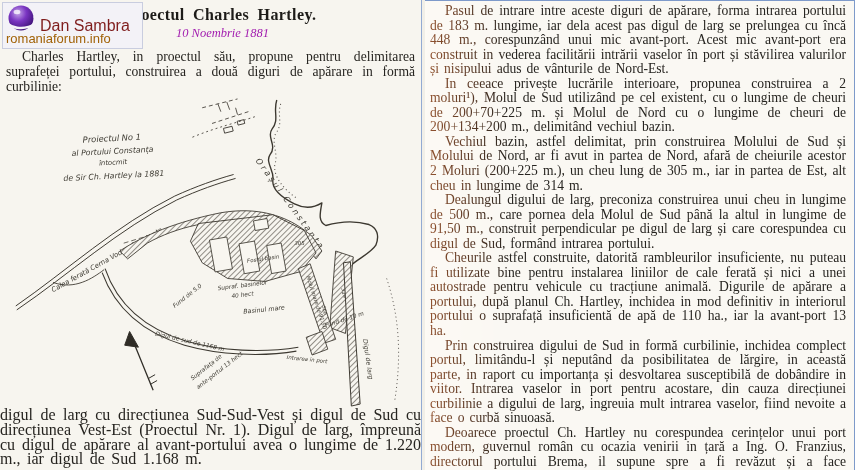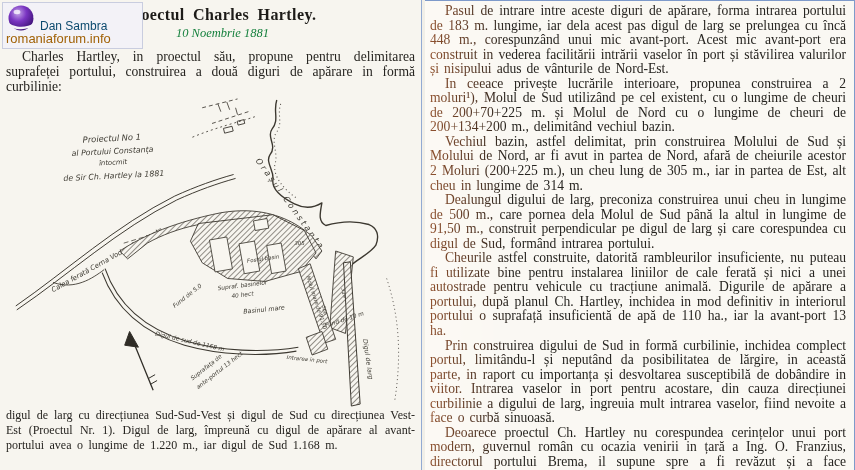--- a/index.html
+++ b/index.html
@@ -4,30 +4,30 @@
 <style>
   html,body{margin:0;padding:0;}
   body{width:855px;height:470px;overflow:hidden;background:#eceade;font-family:"Liberation Serif",serif;}
   .scan{position:relative;width:855px;height:470px;background:#f6f4ee;border-bottom:1px solid #8ba3cf;}
 
   
   .page-left{position:absolute;left:0;top:0;width:421px;height:470px;background:#f7f5ef;color:#262420;}
   .logo{position:absolute;left:2px;top:2px;width:133px;background:#f3f2f7;border:1px solid #c9cddf;padding:1px 3px 2px 3px;font-family:"Liberation Sans",sans-serif;}
   .logo-row{display:flex;align-items:flex-end;gap:4px;}
   .logo-row svg{flex:0 0 auto;}
-  .logo-author{color:#0c4a6e;font-size:12px;line-height:12px;padding-bottom:2px;}
+  .logo-author{color:#7f1d1d;font-size:16px;line-height:12px;padding-bottom:2px;}
   .logo-site{display:block;color:#a16207;font-size:13px;line-height:14px;margin-top:-2px;}
 
   .head{margin-top:6px;text-align:center;}
   .title{font-size:16px;font-weight:bold;letter-spacing:.4px;word-spacing:4px;color:#1d1b18;margin:0;}
-  .date{font-style:italic;font-size:12.5px;margin-top:2px;color:#15803d;margin-left:24px;}
+  .date{font-style:italic;font-size:12.5px;margin-top:2px;color:#a21caf;margin-left:24px;}
 
   .intro{margin:8px 6px 2px 6px;font-size:13.6px;line-height:15px;text-align:justify;text-indent:16px;word-spacing:2px;}
   .map{display:block;margin:0 0 0 8px;}
-  .caption{margin:0 6px;font-size:12px;line-height:14.8px;text-align:justify;word-spacing:2.5px;}
+  .caption{margin:0 0;font-size:16px;line-height:14.8px;text-align:justify;word-spacing:2.5px;}
 
   
   .divider{position:absolute;left:421px;top:0;width:4px;height:470px;background:#f1efe8;border-left:1px solid #93aad2;border-right:1px solid #7e9aca;}
 
   
   .page-right{position:absolute;left:425px;top:0;width:430px;height:470px;background:#faf8f3;color:#262420;
               border-top:1px solid #7e9aca;border-right:1px solid #7e9aca;box-sizing:border-box;}
   .page-right .col{padding:3px 8px 2px 5px;}
   .page-right p{margin:0;font-size:13.6px;line-height:14.55px;text-align:justify;text-indent:15px;word-spacing:1.6px;}
   .tint{position:absolute;left:0;top:0;bottom:0;width:85px;pointer-events:none;

